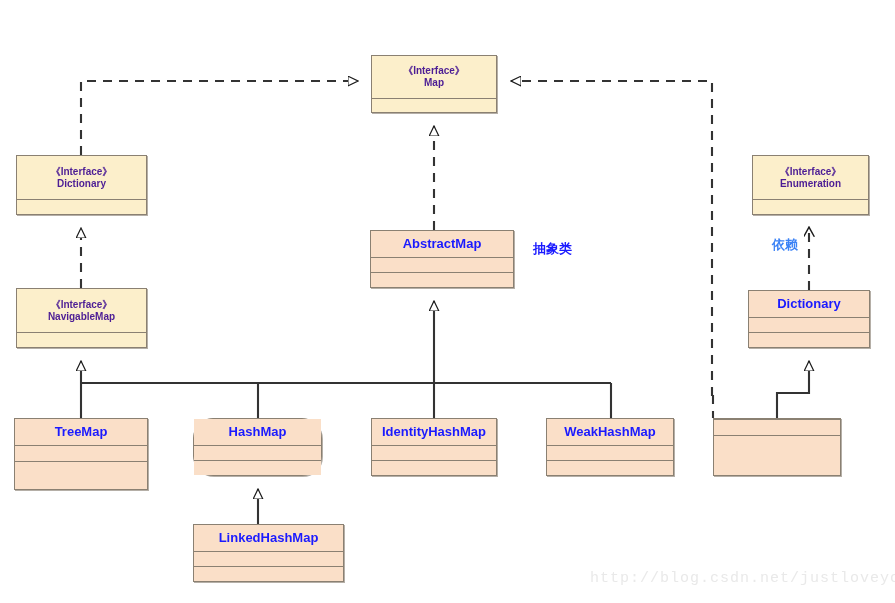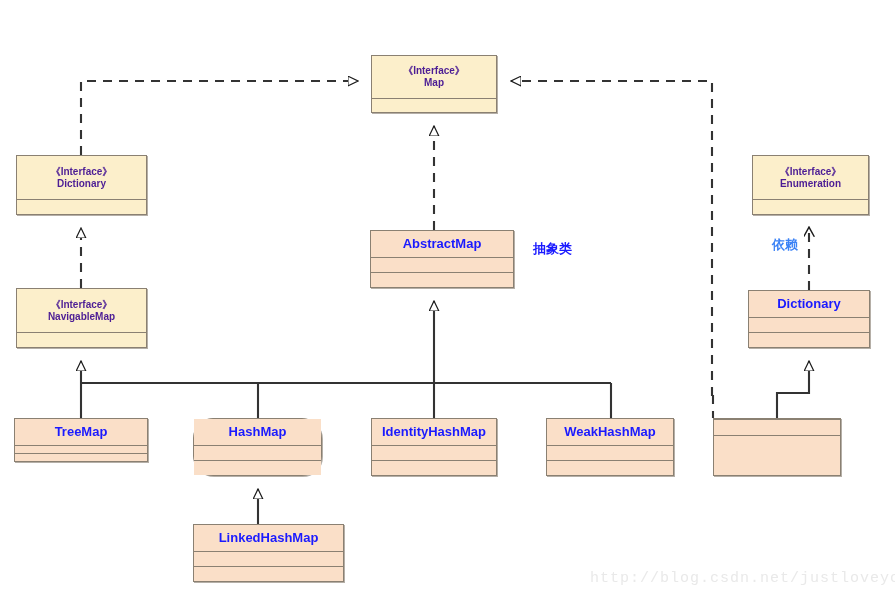--- a/index.html
+++ b/index.html
@@ -180,21 +180,21 @@
   </div>
 
   <div class="node cls" style="left:748px; top:290px; width:122px; height:58px;">
     <div class="title" style="height:26px;">
       <span class="name">Dictionary</span>
     </div>
     <div class="compartment" style="height:16px;"></div>
     <div class="compartment" style="height:16px;"></div>
   </div>
 
-  <div class="node cls" style="left:14px; top:418px; width:134px; height:44px;">
+  <div class="node cls" style="left:14px; top:418px; width:134px; height:72px;">
     <div class="title" style="height:26px;">
       <span class="name">TreeMap</span>
     </div>
     <div class="compartment" style="height:16px;"></div>
     <div class="compartment" style="height:16px;"></div>
   </div>
 
   <div class="node cls" style="left:193px; top:418px; width:129px; height:58px;border-radius:20px;">
     <div class="title" style="height:26px;">
       <span class="name">HashMap</span>

